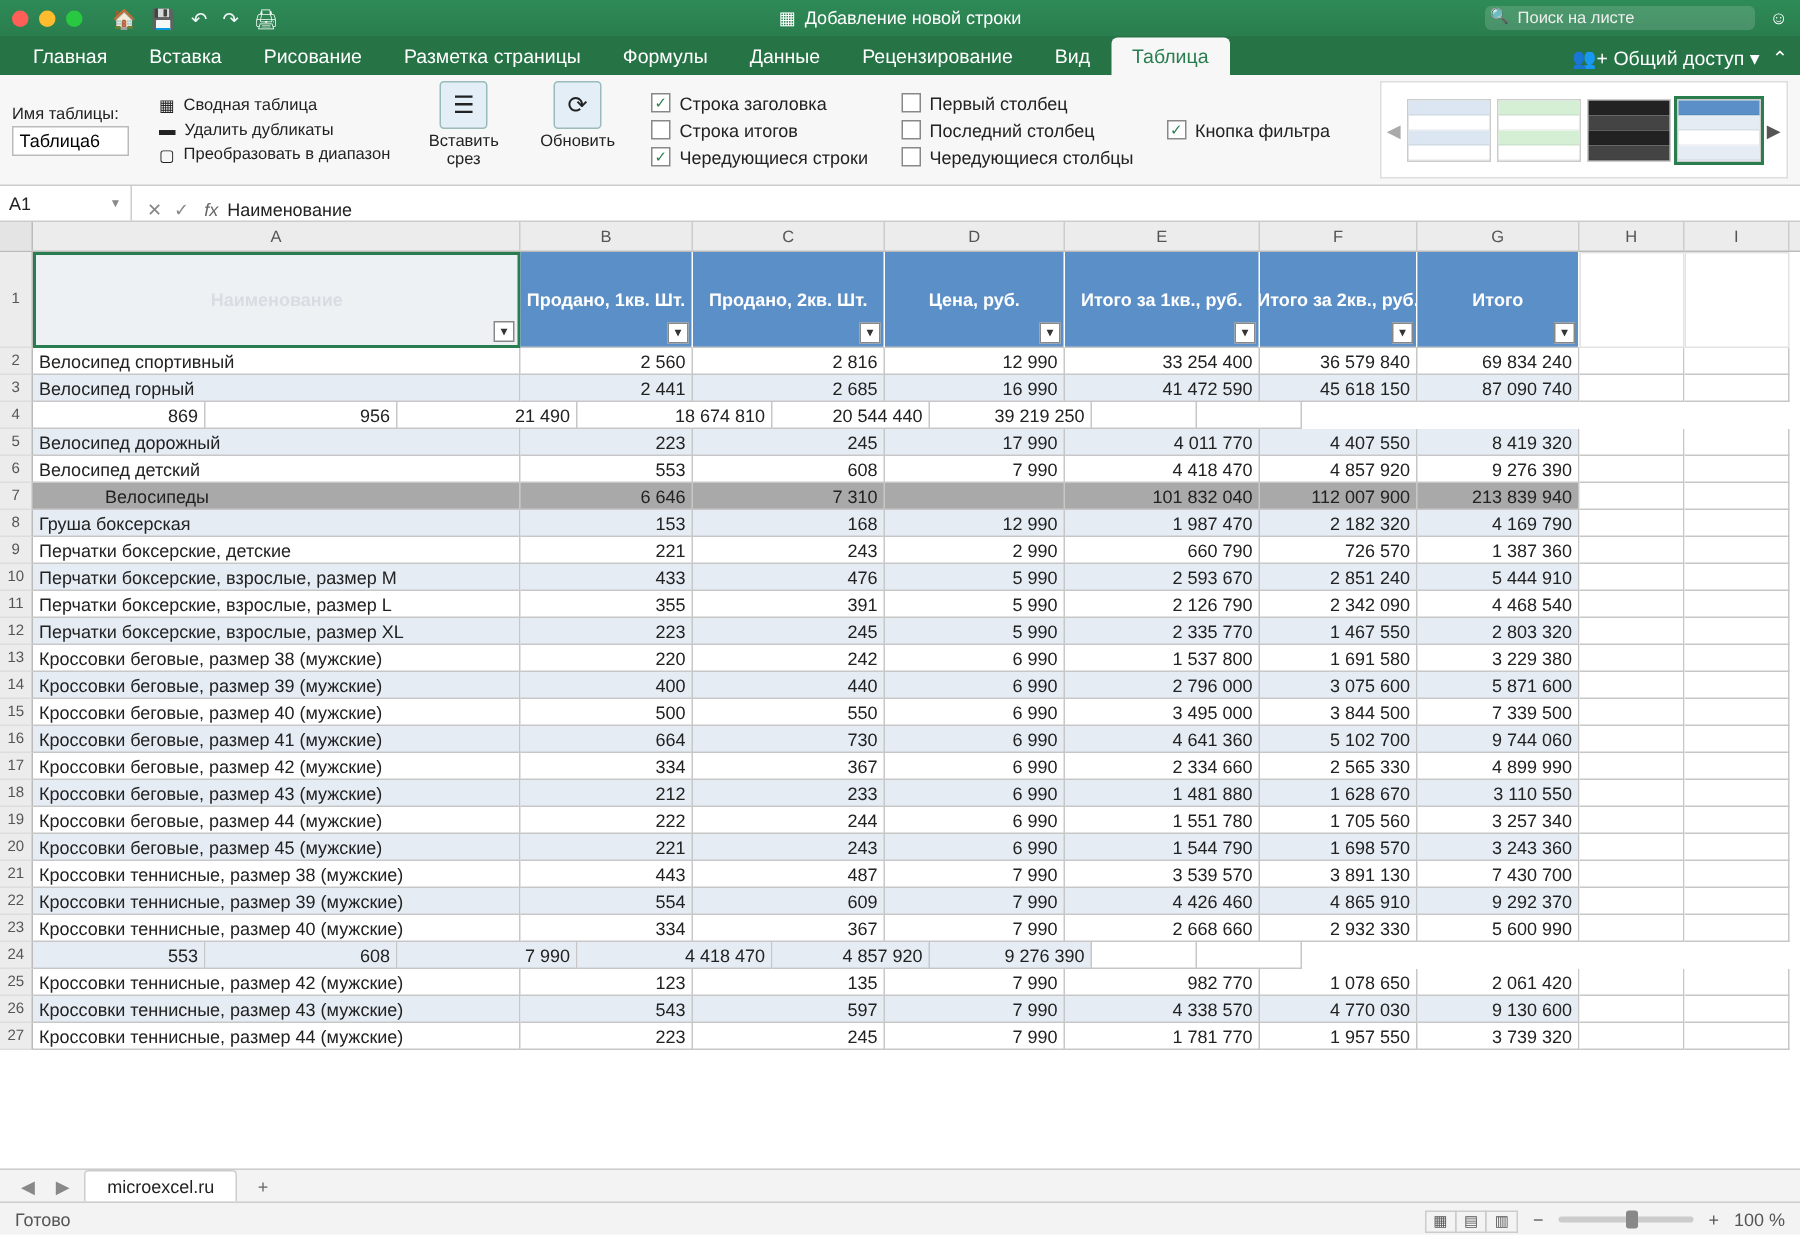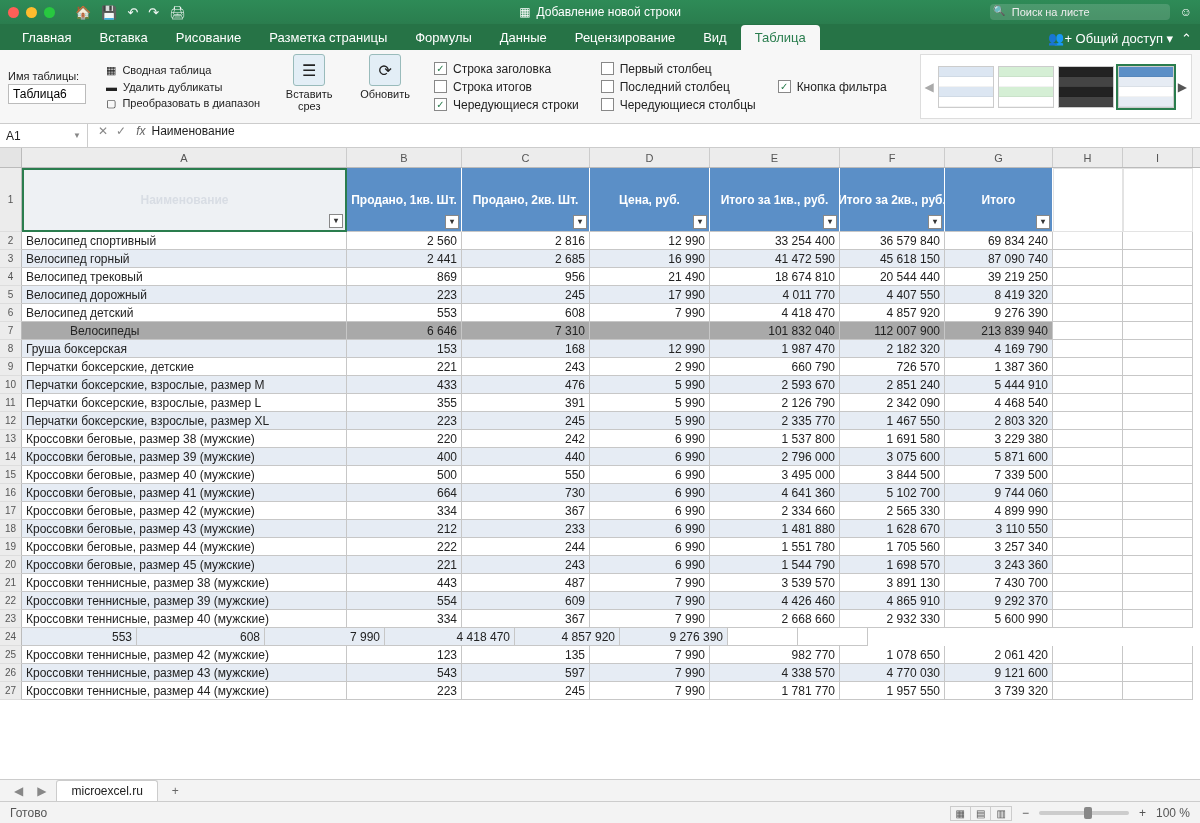--- a/index.html
+++ b/index.html
@@ -31,21 +31,21 @@
 .ribbon-big { display: flex; flex-direction: column; align-items: center; gap: 2px; cursor: pointer; font-size: 11px; padding: 0 4px; }
 .ribbon-big .ico { width: 32px; height: 32px; background: #e3eef6; border: 1px solid #9bb; border-radius: 3px; display: flex; align-items: center; justify-content: center; font-size: 16px; }
 .check { display: flex; align-items: center; gap: 6px; padding: 1px 2px; font-size: 12px; }
 .checkbox { width: 13px; height: 13px; border: 1px solid #888; background: #fff; display: inline-flex; align-items: center; justify-content: center; font-size: 10px; color: #2a7d4e; }
 .styles-gallery { display: flex; gap: 4px; align-items: center; border: 1px solid #ddd; padding: 4px; background: #fff; }
 .style-thumb { width: 56px; height: 42px; border: 1px solid #ccc; display: flex; flex-direction: column; }
 .style-thumb div { flex: 1; border-bottom: 1px solid rgba(0,0,0,.05); }
 .style-thumb.sel { outline: 2px solid #2a7d4e; }
 
 
-.formula-bar { height: 24px; background: #fff; border-bottom: 1px solid #ccc; display: flex; align-items: flex-start; font-size: 12px; }
+.formula-bar { height: 24px; background: #fff; border-bottom: 1px solid #ccc; display: flex; align-items: flex-end; font-size: 12px; }
 .name-box { width: 88px; border-right: 1px solid #ccc; padding: 0 6px; height: 100%; display: flex; align-items: center; justify-content: space-between; }
 .fx-btns { display: flex; gap: 8px; padding: 0 10px; color: #888; }
 .fx { font-style: italic; color: #666; padding-right: 6px; }
 
 
 .grid-area { position: absolute; top: 148px; left: 0; right: 0; bottom: 44px; background: #fff; overflow: hidden; display: flex; flex-direction: column; }
 .col-headers { display: flex; height: 20px; background: #ececec; border-bottom: 1px solid #bbb; }
 .corner { width: 22px; border-right: 1px solid #bbb; background: #e4e4e4; }
 .col-h { border-right: 1px solid #ccc; text-align: center; font-size: 11px; line-height: 20px; color: #555; }
 .grid-body { flex: 1; overflow: hidden; }
@@ -293,21 +293,20 @@
         <div class="cell num c-C">2 685</div>
         <div class="cell num c-D">16 990</div>
         <div class="cell num c-E">41 472 590</div>
         <div class="cell num c-F">45 618 150</div>
         <div class="cell num c-G">87 090 740</div>
         <div class="cell c-H" style="background: rgb(255, 255, 255);"></div>
         <div class="cell c-I" style="background: rgb(255, 255, 255);"></div>
       </div>
       <div class="row">
         <div class="row-h">4</div>
-        <div class="cell c-A">Велосипед трековый</div>
         <div class="cell num c-B">869</div>
         <div class="cell num c-C">956</div>
         <div class="cell num c-D">21 490</div>
         <div class="cell num c-E">18 674 810</div>
         <div class="cell num c-F">20 544 440</div>
         <div class="cell num c-G">39 219 250</div>
         <div class="cell c-H" style="background: rgb(255, 255, 255);"></div>
         <div class="cell c-I" style="background: rgb(255, 255, 255);"></div>
       </div>
       <div class="row band">
@@ -562,21 +561,21 @@
         <div class="cell c-I" style="background: rgb(255, 255, 255);"></div>
       </div>
       <div class="row band">
         <div class="row-h">26</div>
         <div class="cell c-A">Кроссовки теннисные, размер 43 (мужские)</div>
         <div class="cell num c-B">543</div>
         <div class="cell num c-C">597</div>
         <div class="cell num c-D">7 990</div>
         <div class="cell num c-E">4 338 570</div>
         <div class="cell num c-F">4 770 030</div>
-        <div class="cell num c-G">9 121 600</div>
+        <div class="cell num c-G">9 130 600</div>
         <div class="cell c-H" style="background: rgb(255, 255, 255);"></div>
         <div class="cell c-I" style="background: rgb(255, 255, 255);"></div>
       </div>
       <div class="row">
         <div class="row-h">27</div>
         <div class="cell c-A">Кроссовки теннисные, размер 44 (мужские)</div>
         <div class="cell num c-B">223</div>
         <div class="cell num c-C">245</div>
         <div class="cell num c-D">7 990</div>
         <div class="cell num c-E">1 781 770</div>

